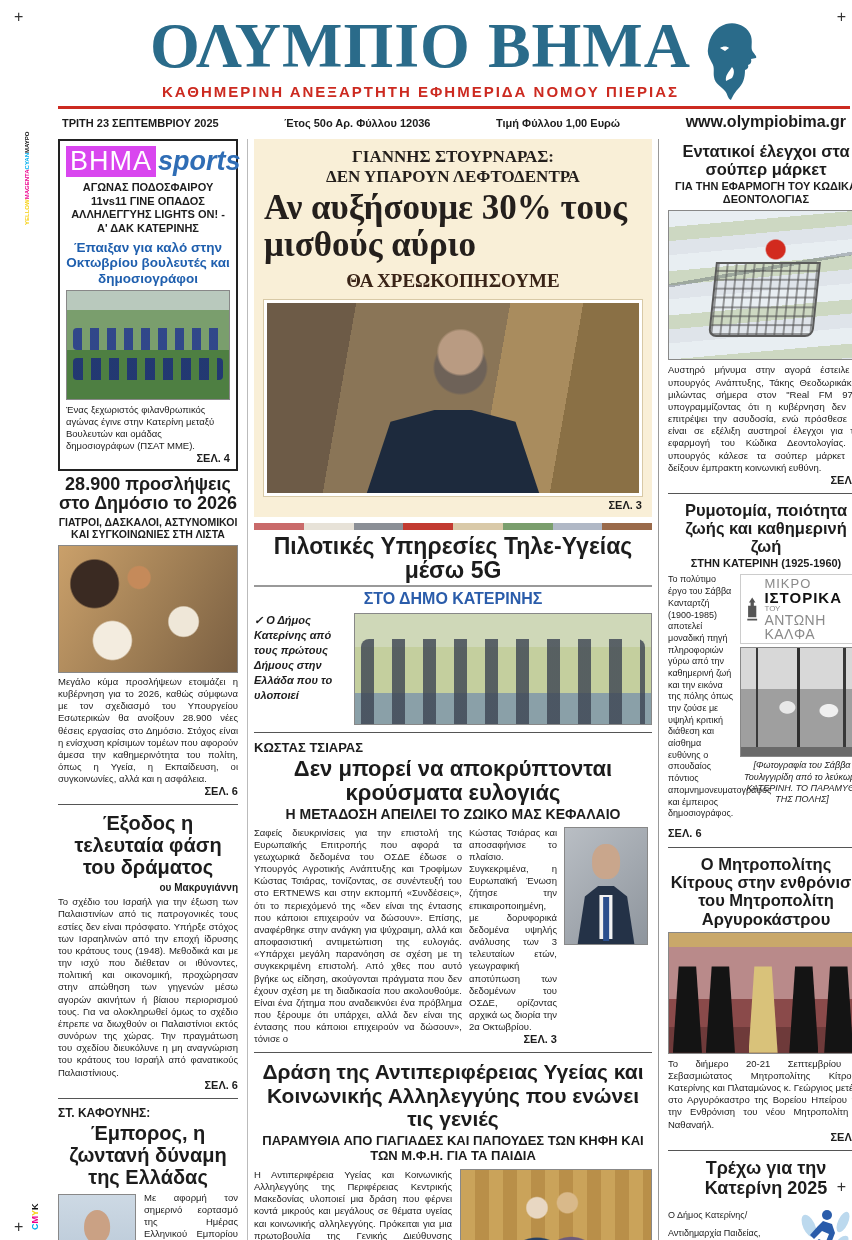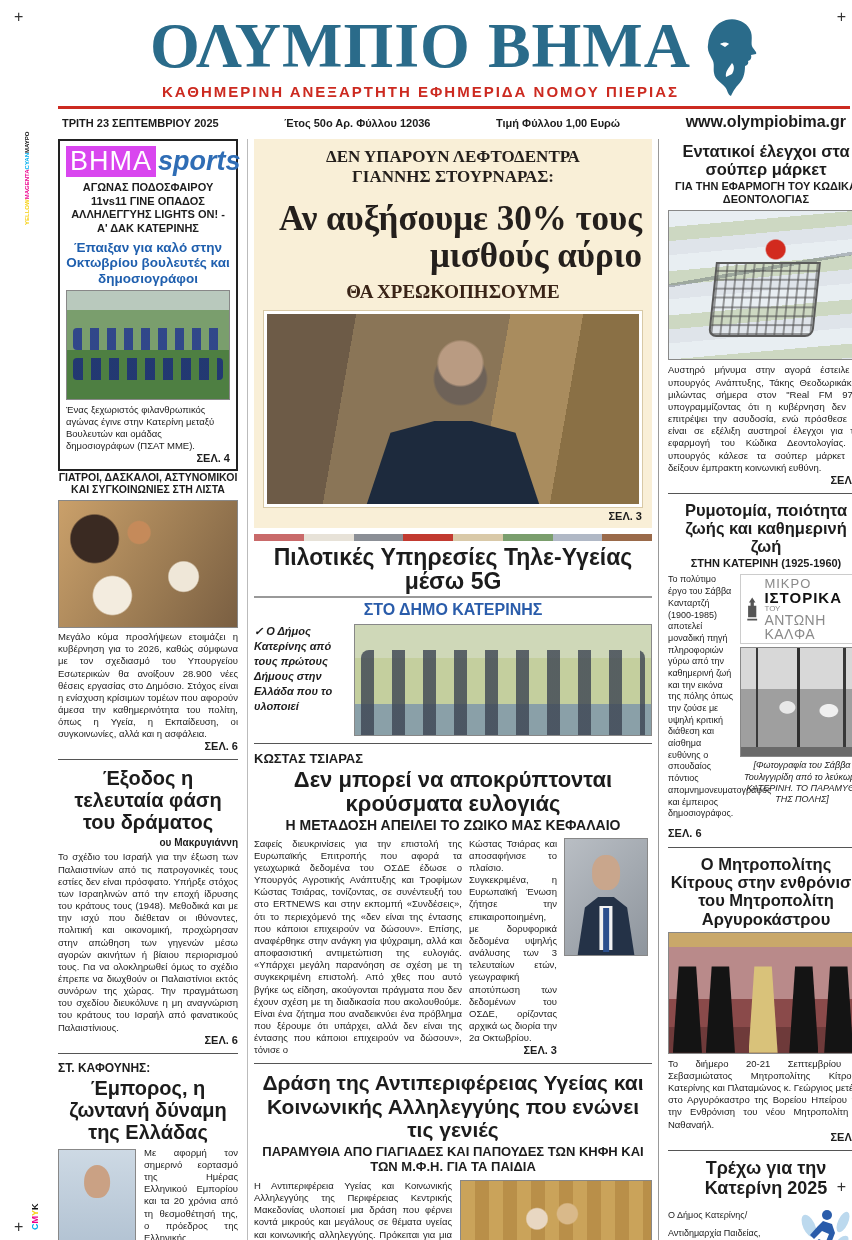--- a/index.html
+++ b/index.html
@@ -11,21 +11,21 @@
   .regbar{position:absolute;left:24px;top:225px;transform:rotate(-90deg);transform-origin:left top;
           font-size:6px;font-weight:bold;letter-spacing:0;white-space:nowrap;}
   .cmykbar{position:absolute;left:40px;bottom:10px;transform:rotate(-90deg);transform-origin:left bottom;
            font-size:9px;font-weight:bold;white-space:nowrap;}
   .ink-k{color:#111}.ink-c{color:#00aeef}.ink-m{color:#ec008c}.ink-y{color:#f7d117}
 
   .content{position:absolute;left:58px;top:16px;width:792px;}
 
   
   .masthead{position:relative;text-align:center;}
-  .mh-row{display:flex;align-items:flex-start;justify-content:center;gap:5px;}
+  .mh-row{display:flex;align-items:flex-end;justify-content:center;gap:5px;}
   .mh-title{font-family:"Liberation Serif",serif;font-weight:bold;font-size:64px;line-height:.95;
             color:#2a6b8a;margin:0;letter-spacing:1px;white-space:nowrap;}
   .mh-sub{color:#cc2a20;font-weight:bold;font-size:15px;letter-spacing:2px;margin-top:6px;}
   .mh-rule{border-top:3px solid #cc2a20;margin:6px 0 4px 0;}
   .mh-info{display:flex;justify-content:space-between;align-items:baseline;font-size:11px;font-weight:bold;padding:0 4px;}
   .mh-web{font-size:16px;}
   .zeus{flex:0 0 auto;margin-top:2px;}
 
   
   .cols{display:flex;gap:9px;margin-top:8px;}
@@ -68,21 +68,21 @@
             background:#caa184;border-radius:50% 50% 45% 45%;}
   .fig-suit{position:absolute;left:50%;bottom:-2%;width:92%;height:52%;transform:translateX(-50%);
             background:#243247;clip-path:polygon(12% 100%,22% 18%,40% 0,60% 0,78% 18%,88% 100%);}
   .fig-shirt{position:absolute;left:50%;bottom:4%;width:16%;height:38%;transform:translateX(-50%);background:#f2f2f2;}
   .fig-tie{position:absolute;left:50%;bottom:2%;width:7%;height:38%;transform:translateX(-50%);background:#b41f24;}
   .fig-tie.blue{background:#2b4f8e;}
 
   
   .mainbox{background:#f9efd7;padding:8px 10px 6px;}
   .mb-kicker{font-family:"Liberation Serif",serif;font-weight:bold;font-size:17px;text-align:center;line-height:1.2;color:#241f1c;}
-  .mb-head{font-family:"Liberation Serif",serif;font-weight:bold;font-size:35px;text-align:right;line-height:1.08;color:#241f1c;margin:12px 0 6px;}
+  .mb-head{font-family:"Liberation Serif",serif;font-weight:bold;font-size:35px;text-align:left;line-height:1.08;color:#241f1c;margin:1px 0 6px;}
   .mb-sub{font-family:"Liberation Serif",serif;font-weight:bold;font-size:19px;text-align:center;color:#3a2417;margin-bottom:8px;}
   .ph-stournaras{height:196px;border:3px solid #fff;outline:1px solid #d8c9a6;background:
       radial-gradient(circle at 52% 26%,#b99b82 0 9%,transparent 10%),
       radial-gradient(circle at 52% 34%,#6e6258 0 11%,transparent 12%),
       linear-gradient(100deg,#6d5b47 0 22%,#8a7557 22% 60%,#a98c5e 60% 78%,#8a7045 78%);}
   .ph-stournaras .fig-suit{width:56%;height:46%;background:#1d2a3d;clip-path:polygon(8% 100%,20% 14%,42% 0,58% 0,80% 14%,92% 100%);}
   .mb-pref{margin-top:3px;}
   .strip{display:flex;height:7px;margin:6px 0 4px;}
   .strip span{flex:1;}
   .c1{background:#c96a6a}.c2{background:#e7e2d8}.c3{background:#8b8f96}.c4{background:#c23a30}
@@ -203,20 +203,21 @@
           <div class="sb-sub">Έπαιξαν για καλό στην Οκτωβρίου βουλευτές και δημοσιογράφοι</div>
           <div class="ph ph-team">
             <div class="row1"></div>
             <div class="row2"></div>
           </div>
           <div class="sb-cap">Ένας ξεχωριστός φιλανθρωπικός αγώνας έγινε στην Κατερίνη μεταξύ Βουλευτών και ομάδας δημοσιογράφων (ΠΣΑΤ ΜΜΕ).</div>
           <div class="pref">ΣΕΛ. 4</div>
         </section>
 
         <section>
+          <div class="sec-title">28.900 προσλήψεις στο Δημόσιο το 2026</div>
           <div class="sec-sub">ΓΙΑΤΡΟΙ, ΔΑΣΚΑΛΟΙ, ΑΣΤΥΝΟΜΙΚΟΙ ΚΑΙ ΣΥΓΚΟΙΝΩΝΙΕΣ ΣΤΗ ΛΙΣΤΑ</div>
           <div class="ph ph-office"></div>
           <div class="body">Μεγάλο κύμα προσλήψεων ετοιμάζει η κυβέρνηση για το 2026, καθώς σύμφωνα με τον σχεδιασμό του Υπουργείου Εσωτερικών θα ανοίξουν 28.900 νέες θέσεις εργασίας στο Δημόσιο. Στόχος είναι η ενίσχυση κρίσιμων τομέων που αφορούν άμεσα την καθημερινότητα του πολίτη, όπως η Υγεία, η Εκπαίδευση, οι συγκοινωνίες, αλλά και η ασφάλεια.</div>
           <div class="pref">ΣΕΛ. 6</div>
         </section>
 
         <div class="divider"></div>
 
         <section>
           <div class="big-title">Έξοδος η τελευταία φάση του δράματος</div>
@@ -237,22 +238,22 @@
             </div>
             <div class="body">Με αφορμή τον σημερινό εορτασμό της Ημέρας Ελληνικού Εμπορίου και τα 20 χρόνια από τη θεσμοθέτησή της, ο πρόεδρος της Ελληνικής Συνομοσπονδίας Εμπορίου και Επιχειρημα-τικότητας Σταύρος Καφούνης δήλωσε: «Σήμερα, με αφορμή τα 20 χρόνια από τη θεσμοθέτηση της Ημέρας Ελληνικού Εμπορίου, τιμούμε όχι μόνον τον ισχυρότερο παραγωγικό κλάδο, αλλά κυρίως τον ίδιο τον Έλληνα έ-μπορο - τον επιχειρηματία που με πίστη στις δυνάμεις του, επιμονή και δημιουργικότητα κρατά ζωντανές τις τοπικές κοινωνίες και στηρίζει την ελληνική οικονομία.</div>
           </div>
 
         </section>
       </div>
 
       <div class="col-c">
 
         <section class="mainbox">
+          <div class="mb-kicker">ΓΙΑΝΝΗΣ ΣΤΟΥΡΝΑΡΑΣ:</div>
           <div class="mb-kicker">ΔΕΝ ΥΠΑΡΟΥΝ ΛΕΦΤΟΔΕΝΤΡΑ</div>
-          <div class="mb-kicker">ΓΙΑΝΝΗΣ ΣΤΟΥΡΝΑΡΑΣ:</div>
           <div class="mb-head">Αν αυξήσουμε 30% τους μισθούς αύριο</div>
           <div class="mb-sub">ΘΑ ΧΡΕΩΚΟΠΗΣΟΥΜΕ</div>
           <div class="ph ph-stournaras">
             <div class="fig-suit"></div>
           </div>
           <div class="pref mb-pref">ΣΕΛ. 3</div>
         </section>
 
         <div class="strip">
           <span class="c1"></span>

